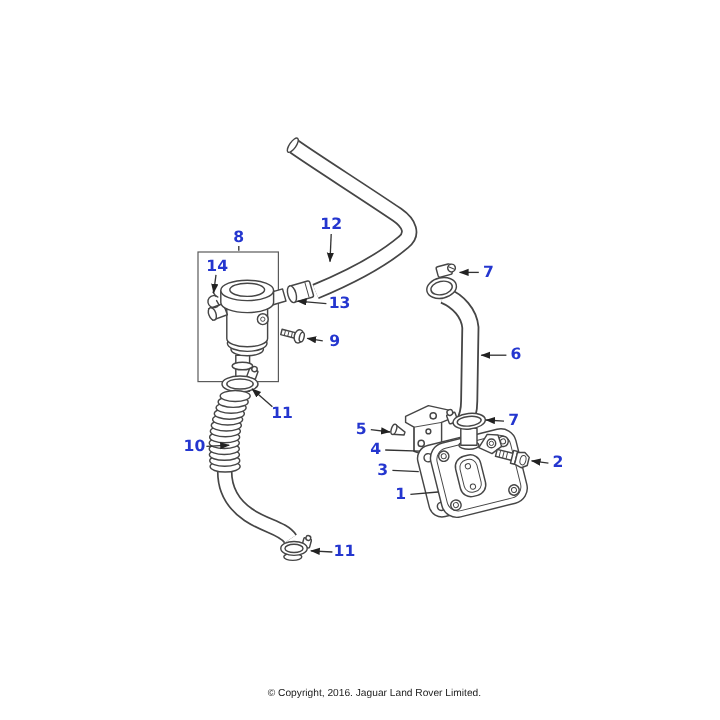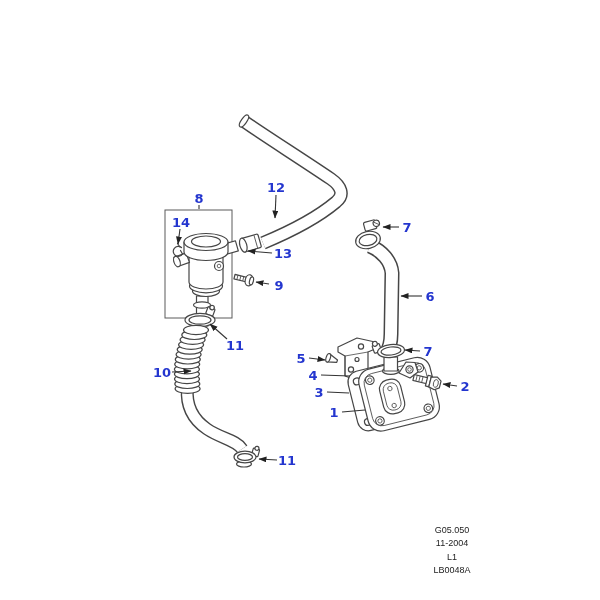--- a/index.html
+++ b/index.html
@@ -265,21 +265,16 @@
           <polyline points="227,339 210,324" class="leader" stroke="#333333" marker-end="url(#arrow)"></polyline>
           <text x="235" y="345" class="callout-num" fill="#2436cf">11</text>
         </g>
         <g>
           <polyline points="277,460 259,459" class="leader" stroke="#333333" marker-end="url(#arrow)"></polyline>
           <text x="287" y="460" class="callout-num" fill="#2436cf">11</text>
         </g>
       </g>
 </svg>
 
-<div class="footer-block">
-  <div>G05.050</div>
-  <div>11-2004</div>
-  <div>L1</div>
-  <div>LB0048A</div>
+
+<div class="copyright">© Copyright, 2016. Jaguar Land Rover Limited.</div>
+
 </div>
 
-
-</div>
-
 </body></html>

